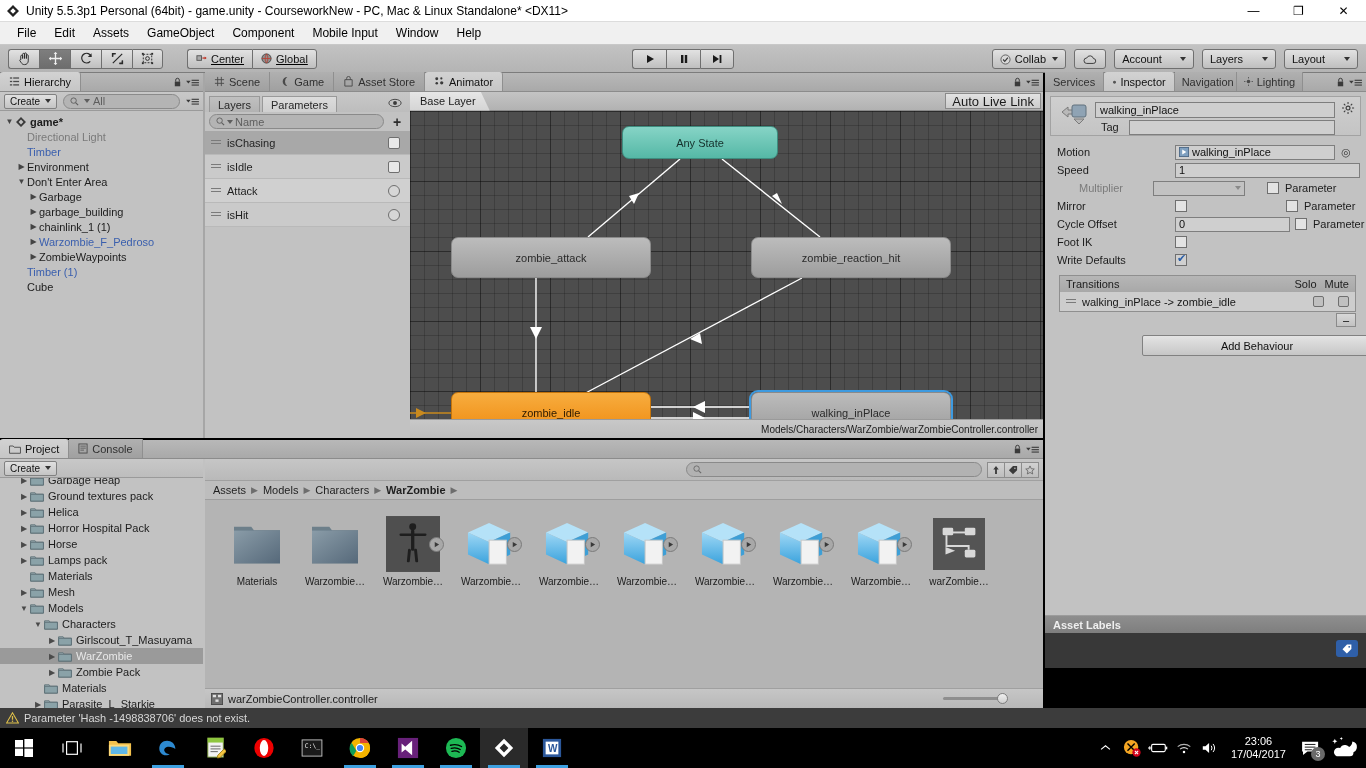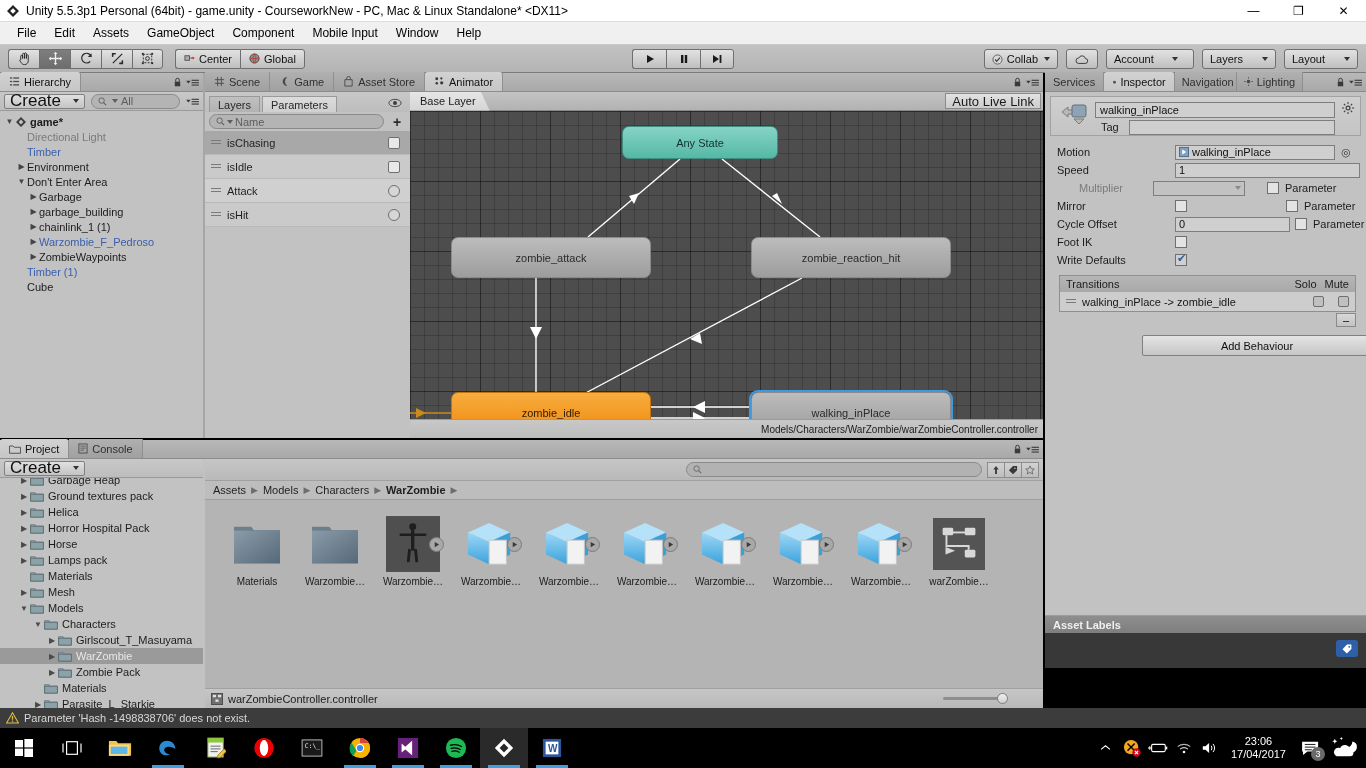--- a/index.html
+++ b/index.html
@@ -43,21 +43,21 @@
   .tbbtn {
     width:31px; height:20px; border:1px solid #6f6f6f; border-right:none;
     background:linear-gradient(#e2e2e2,#bfbfbf);
     display:flex; align-items:center; justify-content:center;
   }
   .tbbtn:first-child { border-radius:3px 0 0 3px; }
   .tbbtn:last-child { border-right:1px solid #6f6f6f; border-radius:0 3px 3px 0; }
   .tbbtn.active { background:linear-gradient(#7e7e7e,#6d6d6d); }
   .tbbtn svg { display:block; }
 
-  .tbpivot { display:flex; margin-left:12px; }
+  .tbpivot { display:flex; margin-left:24px;text-decoration:underline; }
   .tbpivot .pv {
     height:20px; border:1px solid #6f6f6f; border-right:none;
     background:linear-gradient(#e2e2e2,#bfbfbf);
     display:flex; align-items:center; gap:4px; padding:0 8px; font-size:11px; color:#101010;
   }
   .tbpivot .pv:first-child { border-radius:3px 0 0 3px; }
   .tbpivot .pv:last-child { border-right:1px solid #6f6f6f; border-radius:0 3px 3px 0; }
 
   .playgroup { position:absolute; left:632px; top:4px; display:flex; }
   .playbtn {
@@ -95,23 +95,23 @@
     color:#101010;
     border-top-left-radius:3px; border-top-right-radius:3px;
   }
   .tabrow .lockicons { position:absolute; right:4px; bottom:3px; display:flex; gap:4px; align-items:center; }
 
   .subbar {
     height:19px; background:linear-gradient(#c8c8c8,#bdbdbd);
     border-bottom:1px solid #9a9a9a; display:flex; align-items:center; padding:0 4px; gap:6px;
   }
   .createbtn {
-    height:15px; padding:0 5px; font-size:17px; color:#101010;
+    height:15px; padding:0 5px; font-size:10px; color:#101010;
     background:linear-gradient(#e0e0e0,#c4c4c4); border:1px solid #808080; border-radius:2px;
-    display:flex; align-items:center; gap:10px;
+    display:flex; align-items:center; gap:3px;
   }
   .searchfield {
     flex:1; height:15px; background:#b4b4b4; border:1px solid #8a8a8a; border-radius:8px;
     display:flex; align-items:center; padding:0 6px; font-size:11px; color:#5e5e5e; gap:3px;
   }
 
   
   #hierarchy { left:0; top:73px; width:203px; height:365px; background:#c2c2c2; }
   .hrow { height:15px; display:flex; align-items:center; font-size:11px; color:#1c1c1c; padding-left:4px; white-space:nowrap;}
   .hrow.root { font-weight:bold; }
@@ -382,21 +382,21 @@
             <path d="M3.4 6l1.8 2 3.4-4" stroke="#3a3a3a" stroke-width="1.3" fill="none"></path>
           </svg>
         <span>Collab</span>
         <span class="caret"></span>
       </div>
       <div class="rbtn" style="padding:0 8px;">
         <svg width="14" height="11" viewBox="0 0 16 12">
             <path d="M4.2 10.5h7.4a2.8 2.8 0 00.3-5.6 4 4 0 00-7.6-.6A2.9 2.9 0 004.2 10.5z" fill="none" stroke="#2e2e2e" stroke-width="1"></path>
           </svg>
       </div>
-      <div class="rbtn" style="width:88px;justify-content:flex-start;gap:16px;">
+      <div class="rbtn" style="width:80px;justify-content:center;gap:16px;">
         <span>Account</span>
         <span class="caret"></span>
       </div>
       <div class="rbtn" style="width:74px;justify-content:space-between;">
         <span>Layers</span>
         <span class="caret"></span>
       </div>
       <div class="rbtn" style="width:74px;justify-content:space-between;">
         <span>Layout</span>
         <span class="caret"></span>

